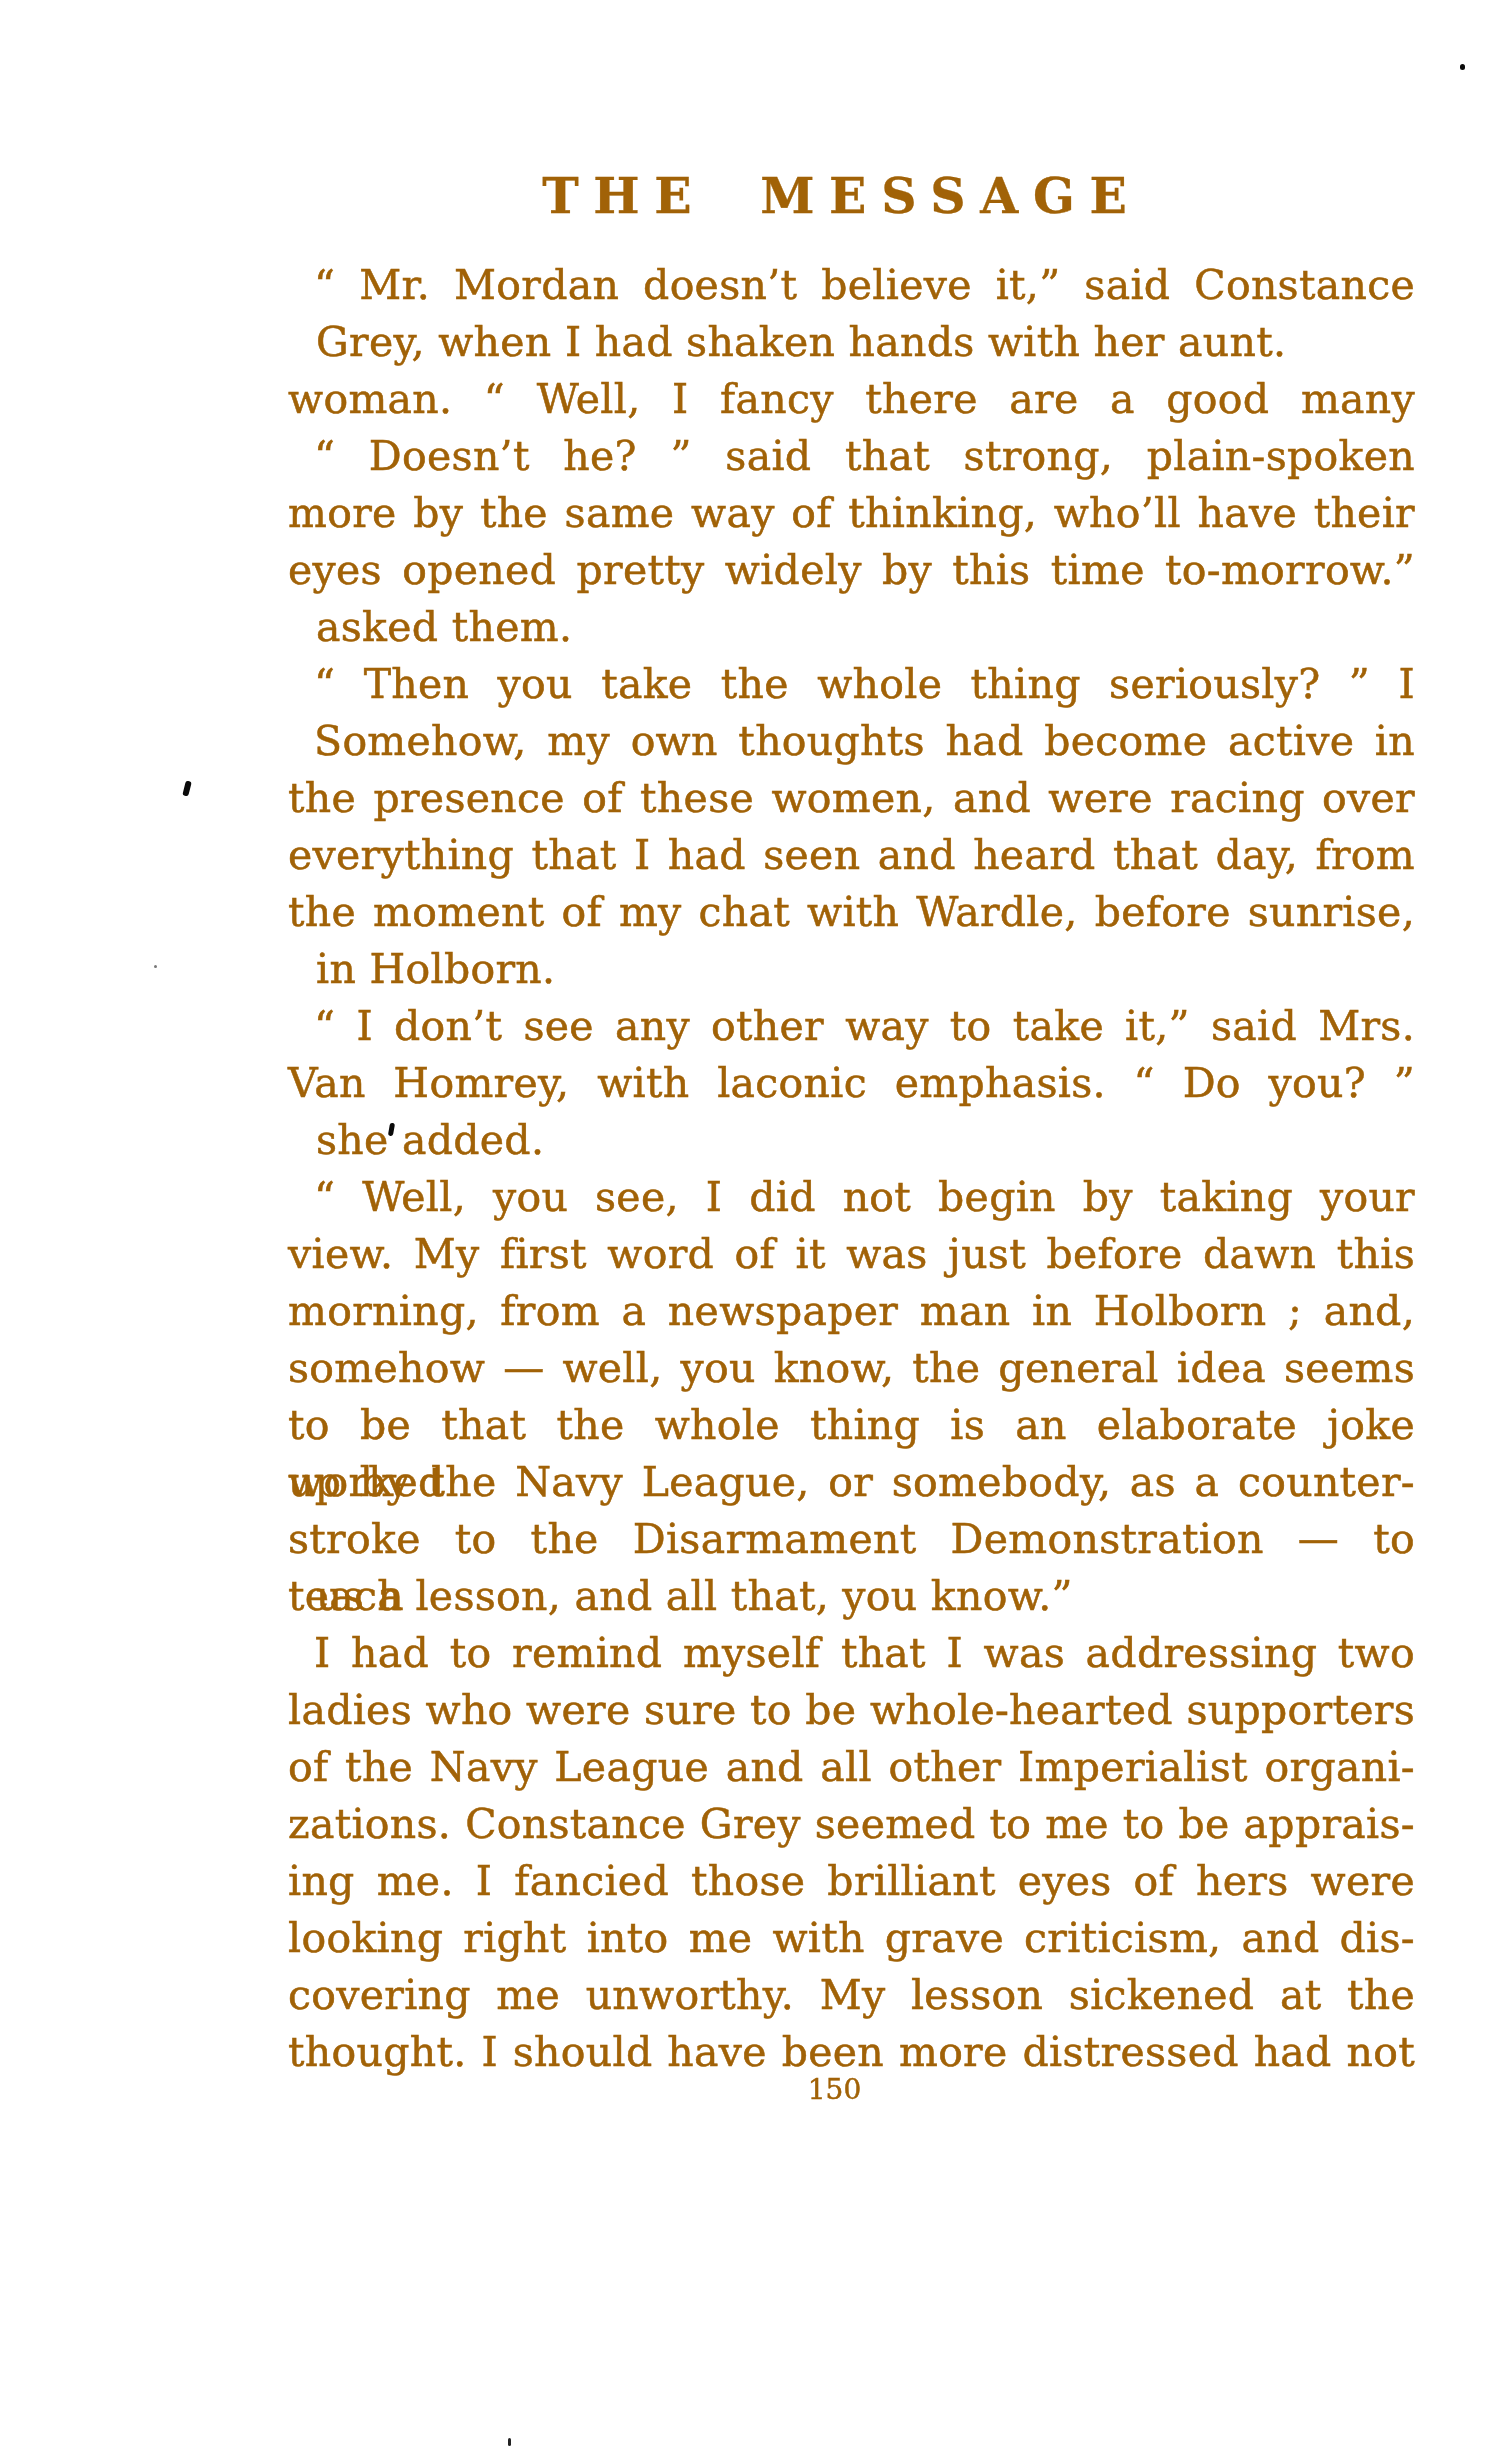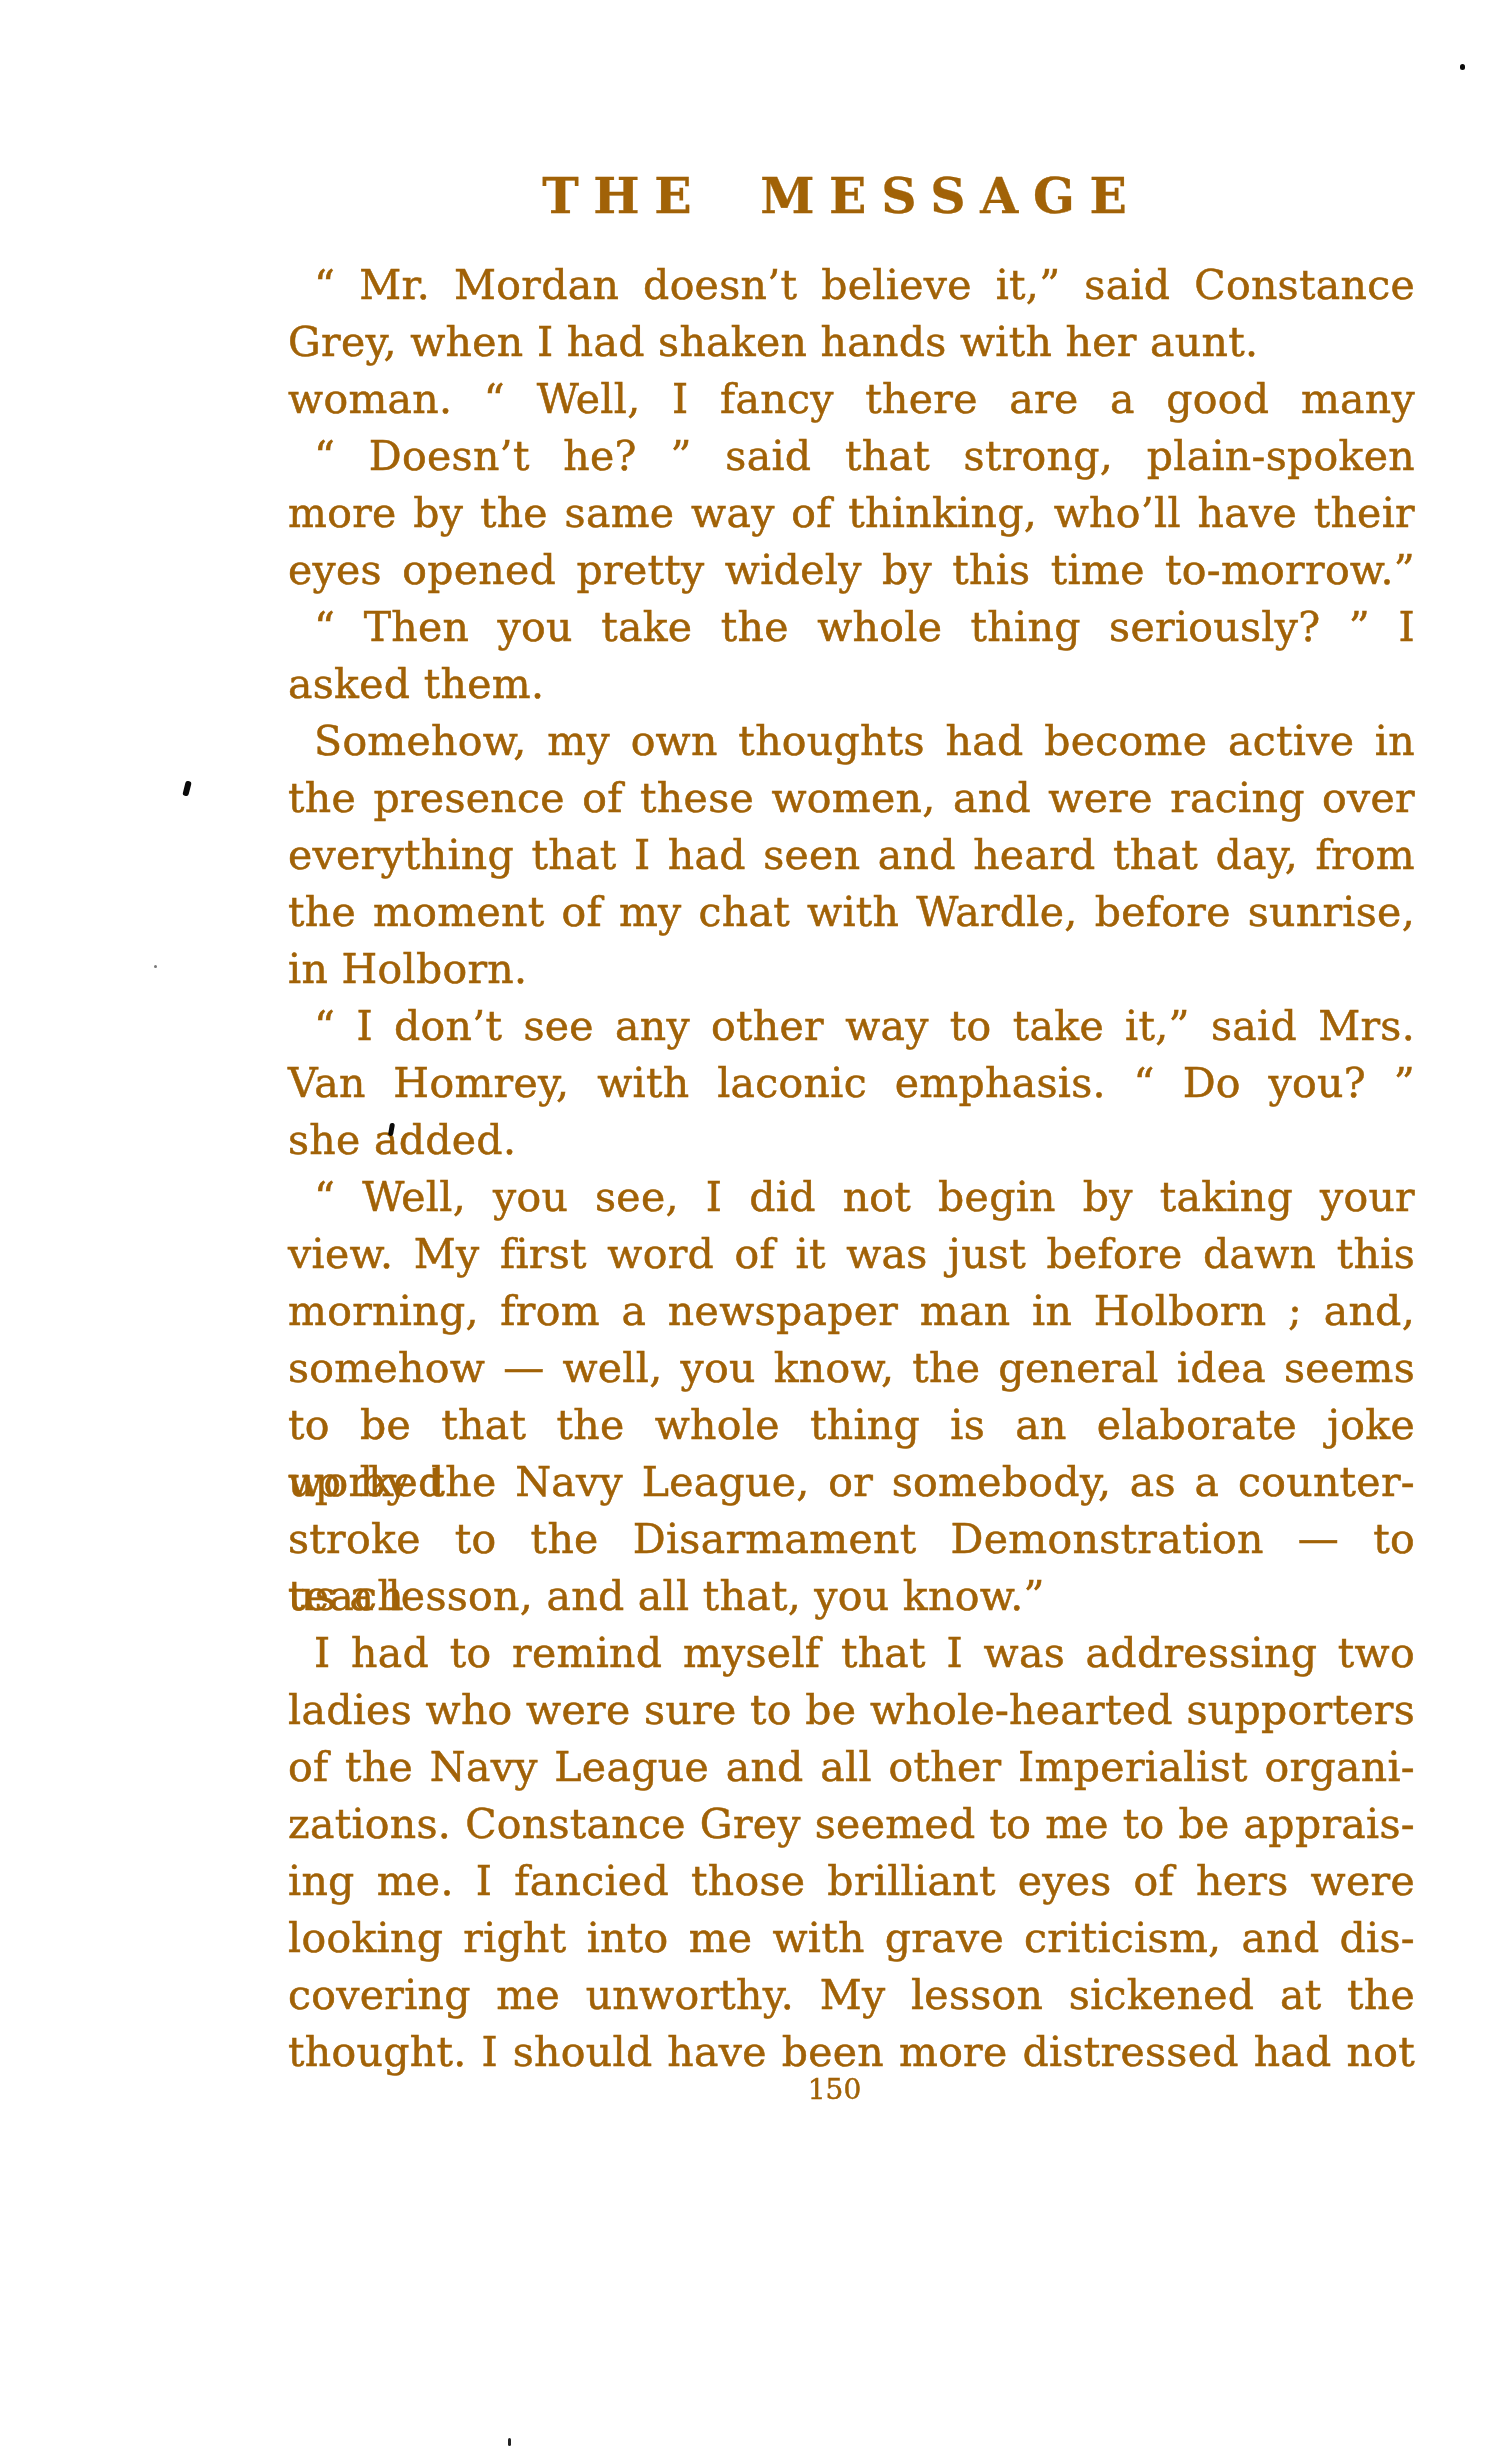--- a/index.html
+++ b/index.html
@@ -43,20 +43,21 @@
     line-height: 57px;
     height: 57px;
     letter-spacing: 0.3px;
     text-align: justify;
     text-align-last: justify;
     white-space: normal;
     -webkit-text-stroke: 0.5px currentColor;
   }
   .line.last {
     text-align-last: left;
+    margin-left: 28px;
   }
   .line.indent {
     text-indent: 26px;
   }
   .folio {
     position: absolute;
     left: 271px;
     top: 2076px;
     width: 1127px;
     text-align: center;
@@ -78,22 +79,22 @@
   <div class="title">THE MESSAGE</div>
 
   <div class="textblock">
 
   <div class="line indent">“ Mr. Mordan doesn’t believe it,” said Constance</div>
       <div class="line last">Grey, when I had shaken hands with her aunt.</div>
       <div class="line">woman. “ Well, I fancy there are a good many</div>
       <div class="line indent">“ Doesn’t he? ” said that strong, plain-spoken</div>
       <div class="line">more by the same way of thinking, who’ll have their</div>
       <div class="line">eyes opened pretty widely by this time to-morrow.”</div>
+      <div class="line last">asked them.</div>
       <div class="line indent">“ Then you take the whole thing seriously? ” I</div>
-      <div class="line last">asked them.</div>
       <div class="line indent">Somehow, my own thoughts had become active in</div>
       <div class="line">the presence of these women, and were racing over</div>
       <div class="line">everything that I had seen and heard that day, from</div>
       <div class="line">the moment of my chat with Wardle, before sunrise,</div>
       <div class="line last">in Holborn.</div>
       <div class="line indent">“ I don’t see any other way to take it,” said Mrs.</div>
       <div class="line">Van Homrey, with laconic emphasis. “ Do you? ”</div>
       <div class="line last">she added.</div>
       <div class="line indent">“ Well, you see, I did not begin by taking your</div>
       <div class="line">view. My first word of it was just before dawn this</div>

